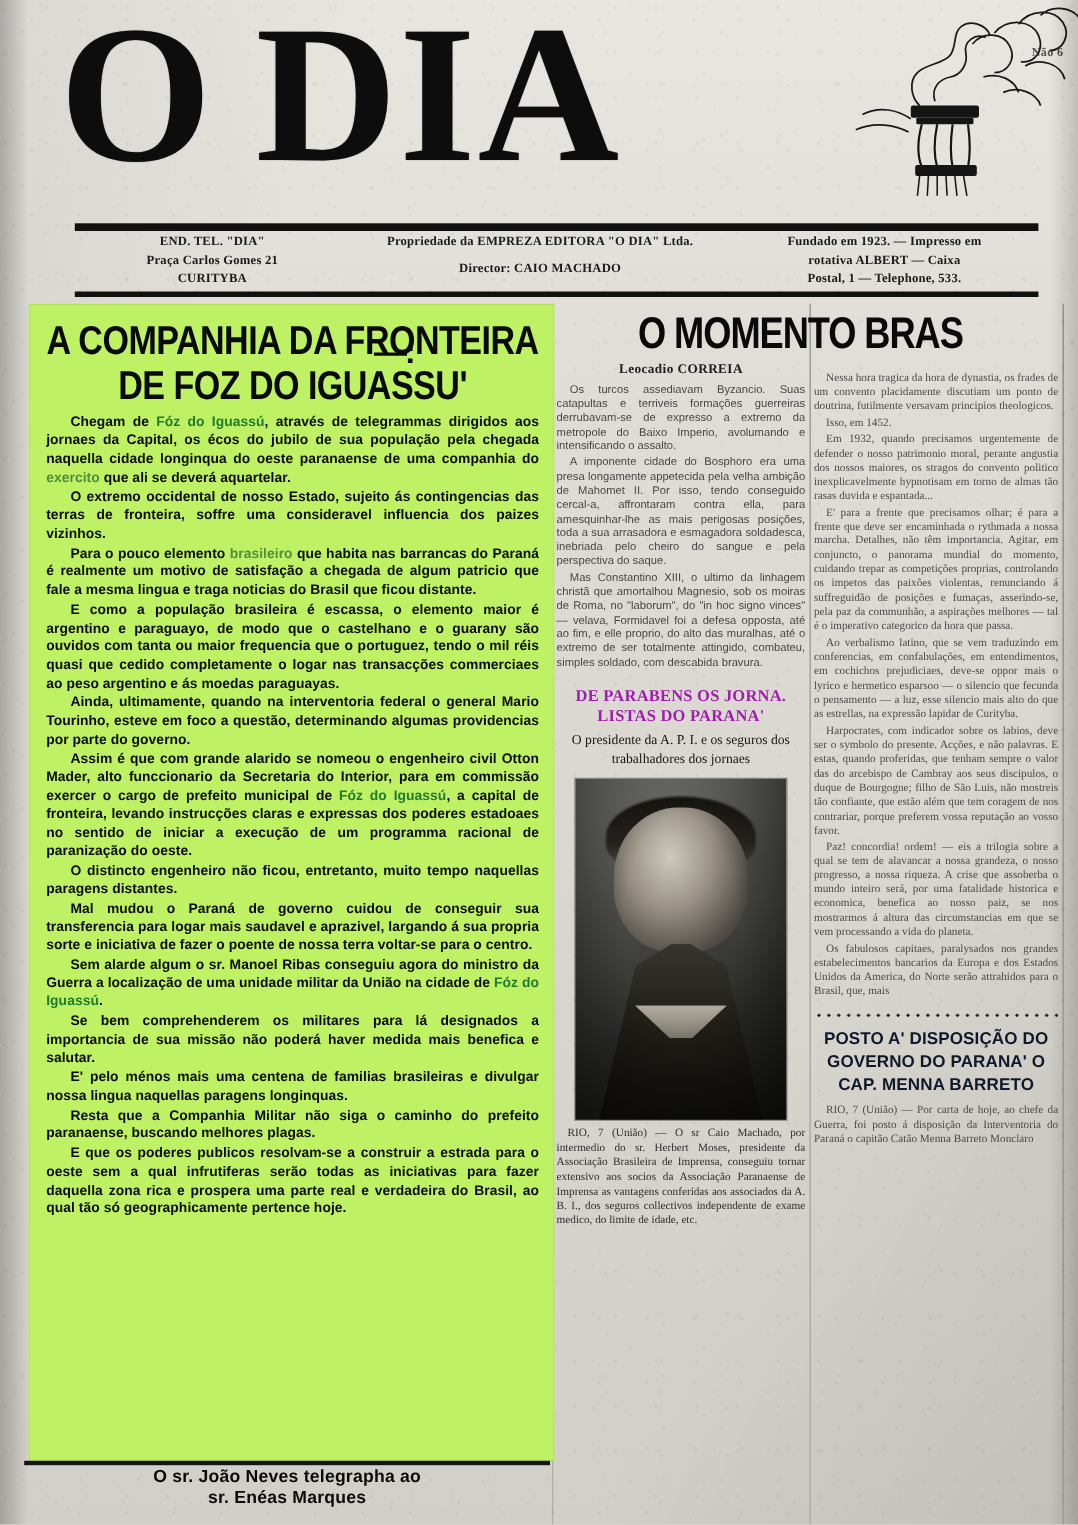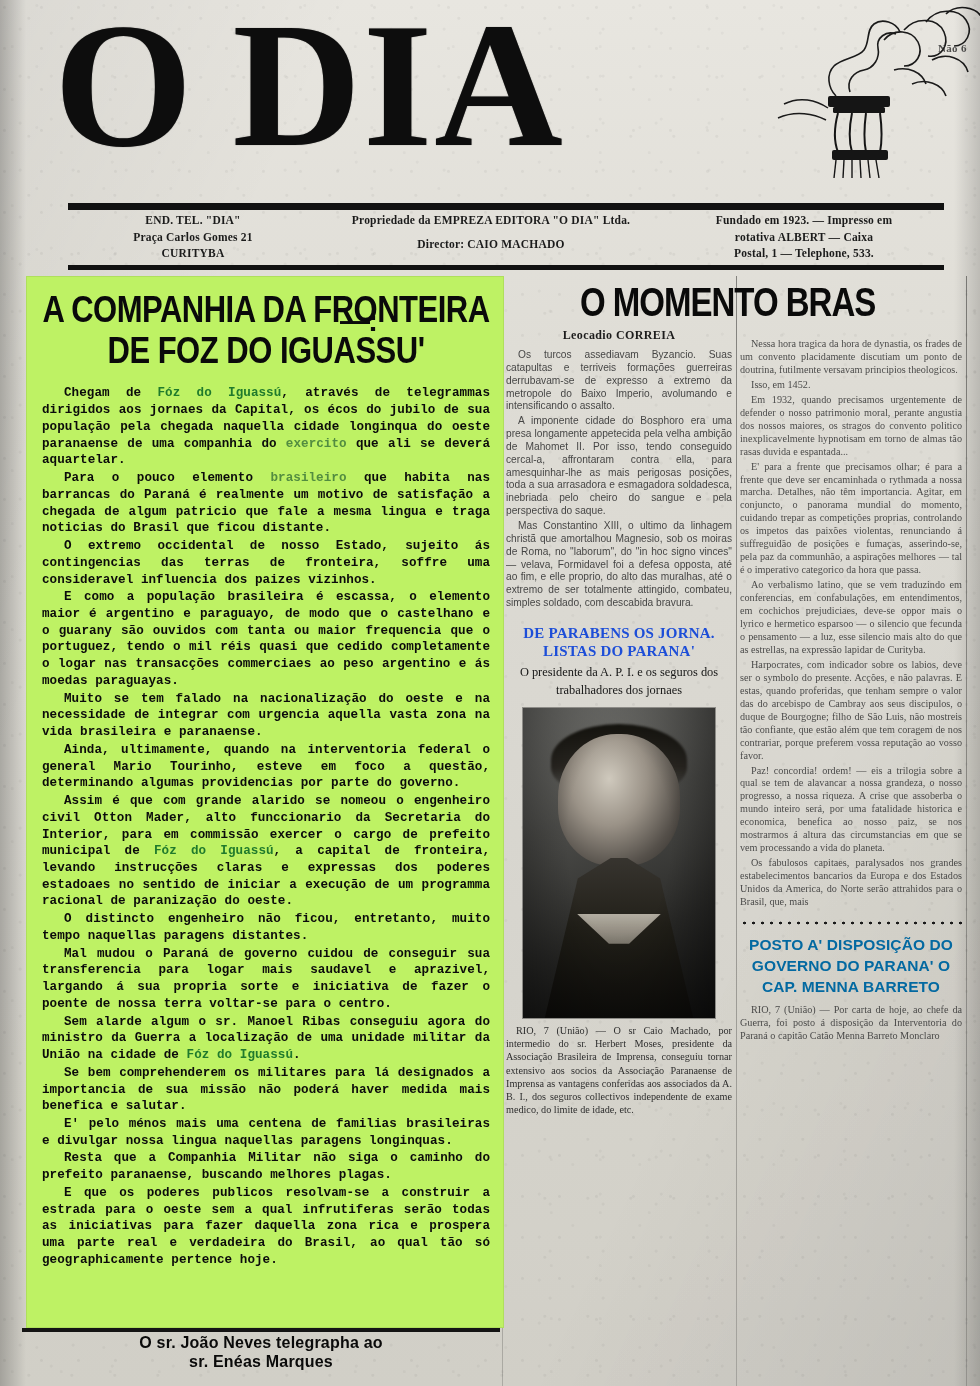--- a/index.html
+++ b/index.html
@@ -84,27 +84,27 @@
     line-height:1.12;
     letter-spacing:-.5px;
     color:#0a0a0a;
     text-align:center;
     margin:8px 0 2px 0;
     transform:scaleY(1.18);
     transform-origin:top center;
   }
   .hl-main .l2{display:block;}
   .body-col{
-    margin-top:26px;
+    margin-top:16px;
     font-size:12.6px;
     line-height:1.33;
     text-align:justify;
     color:#0b0b0b;
     font-weight:700;
-    font-family:Liberation Mono, monospace;
+    font-family:Liberation Sans, sans-serif;
     letter-spacing:.05px;
   }
   .body-col p{margin:0 0 1px 0;text-indent:22px;}
   .gtxt{color:#1f7a2c;}
   .ftxt{color:#2f6b34;opacity:.75;}
 
   .bottom-hl{
     position:absolute;left:22px;top:1058px;width:478px;
     text-align:center;
     font-family:"Liberation Sans", sans-serif;
@@ -123,21 +123,21 @@
     margin:52px 0 6px 0;letter-spacing:.4px;
   }
   .mini{
     font-size:10.2px;line-height:1.26;text-align:justify;color:#3a3a3a;
     font-family:Liberation Sans, sans-serif;
     filter:blur(.32px);opacity:.93;
   }
   .mini p{margin:0 0 2px 0;text-indent:12px;}
   .mid-head{
     text-align:center;font-family:"Liberation Serif", serif;font-weight:700;
-    font-size:15px;line-height:1.2;color:#1d4ed8;margin:14px 0 4px 0;letter-spacing:.2px;
+    font-size:15px;line-height:1.2;color:#a21caf;margin:14px 0 4px 0;letter-spacing:.2px;
   }
   .mid-sub{
     text-align:center;font-size:12.4px;line-height:1.45;color:#161616;
     margin:2px 0 8px 0;font-family:"Liberation Serif", serif;
   }
   #photo{
     width:192px;height:310px;margin:6px auto 6px auto;position:relative;overflow:hidden;
     background:linear-gradient(160deg,#7a7a76 0%,#4c4c49 35%,#2b2b29 70%,#141413 100%);
     box-shadow:0 0 0 1px rgba(0,0,0,.35);
   }
@@ -195,21 +195,21 @@
     font-family:"Liberation Serif", serif;filter:blur(.35px);opacity:.92;
   }
   .rtxt p{margin:0 0 2px 0;text-indent:11px;}
   .dots{
     margin:10px 0 8px 0;height:8px;
     background-image:radial-gradient(circle,#1a1a1a 1.3px,transparent 1.6px);
     background-size:9px 8px;background-repeat:repeat-x;
   }
   .right-head{
     text-align:center;font-family:"Liberation Sans", sans-serif;font-weight:700;
-    font-size:15.5px;line-height:1.35;color:#0369a1;letter-spacing:.1px;margin:4px 0 6px 0;
+    font-size:15.5px;line-height:1.35;color:#0f172a;letter-spacing:.1px;margin:4px 0 6px 0;
   }
   .vrule{
     position:absolute;top:0;width:1px;height:1110px;
     background:linear-gradient(180deg,rgba(0,0,0,.42),rgba(0,0,0,.18));
   }
   .edge-shadow{
     position:absolute;left:0;top:0;width:26px;height:1386px;
     background:linear-gradient(90deg,rgba(0,0,0,.22),rgba(0,0,0,0));
     pointer-events:none;
   }
@@ -296,24 +296,23 @@
 
   <div id="col-left">
     <div class="inner">
       <div class="hl-main">
         <span>A COMPANHIA DA FRONTEIRA</span>
         <span class="l2">DE FOZ DO IGUASSU'</span>
       </div>
 
       <div class="body-col">
         <p>Chegam de <span class="gtxt">Fóz do Iguassú</span>, através de telegrammas dirigidos aos jornaes da Capital, os écos do jubilo de sua população pela chegada naquella cidade longinqua do oeste paranaense de uma companhia do <span class="ftxt">exercito</span> que ali se deverá aquartelar.</p>
+        <p>O extremo occidental de nosso Estado, sujeito ás contingencias das terras de fronteira, soffre uma consideravel influencia dos paizes vizinhos.</p>
         <p>Para o pouco elemento <span class="ftxt">brasileiro</span> que habita nas barrancas do Paraná é realmente um motivo de satisfação a chegada de algum patricio que fale a mesma lingua e traga noticias do Brasil que ficou distante.</p>
-        <p>O extremo occidental de nosso Estado, sujeito ás contingencias das terras de fronteira, soffre uma consideravel influencia dos paizes vizinhos.</p>
         <p>E como a população brasileira é escassa, o elemento maior é argentino e paraguayo, de modo que o castelhano e o guarany são ouvidos com tanta ou maior frequencia que o portuguez, tendo o mil réis quasi que cedido completamente o logar nas transacções commerciaes ao peso argentino e ás moedas paraguayas.</p>
-        <p>Muito se tem falado na nacionalização do oeste e na necessidade de integrar com urgencia aquella vasta zona na vida brasileira e paranaense.</p>
         <p>Ainda, ultimamente, quando na interventoria federal o general Mario Tourinho, esteve em foco a questão, determinando algumas providencias por parte do governo.</p>
         <p>Assim é que com grande alarido se nomeou o engenheiro civil Otton Mader, alto funccionario da Secretaria do Interior, para em commissão exercer o cargo de prefeito municipal de <span class="gtxt">Fóz do Iguassú</span>, a capital de fronteira, levando instrucções claras e expressas dos poderes estadoaes no sentido de iniciar a execução de um programma racional de paranização do oeste.</p>
         <p>O distincto engenheiro não ficou, entretanto, muito tempo naquellas paragens distantes.</p>
         <p>Mal mudou o Paraná de governo cuidou de conseguir sua transferencia para logar mais saudavel e aprazivel, largando á sua propria sorte e iniciativa de fazer o poente de nossa terra voltar-se para o centro.</p>
         <p>Sem alarde algum o sr. Manoel Ribas conseguiu agora do ministro da Guerra a localização de uma unidade militar da União na cidade de <span class="gtxt">Fóz do Iguassú</span>.</p>
         <p>Se bem comprehenderem os militares para lá designados a importancia de sua missão não poderá haver medida mais benefica e salutar.</p>
         <p>E' pelo ménos mais uma centena de familias brasileiras e divulgar nossa lingua naquellas paragens longinquas.</p>
         <p>Resta que a Companhia Militar não siga o caminho do prefeito paranaense, buscando melhores plagas.</p>
         <p>E que os poderes publicos resolvam-se a construir a estrada para o oeste sem a qual infrutiferas serão todas as iniciativas para fazer daquella zona rica e prospera uma parte real e verdadeira do Brasil, ao qual tão só geographicamente pertence hoje.</p>
       </div>

